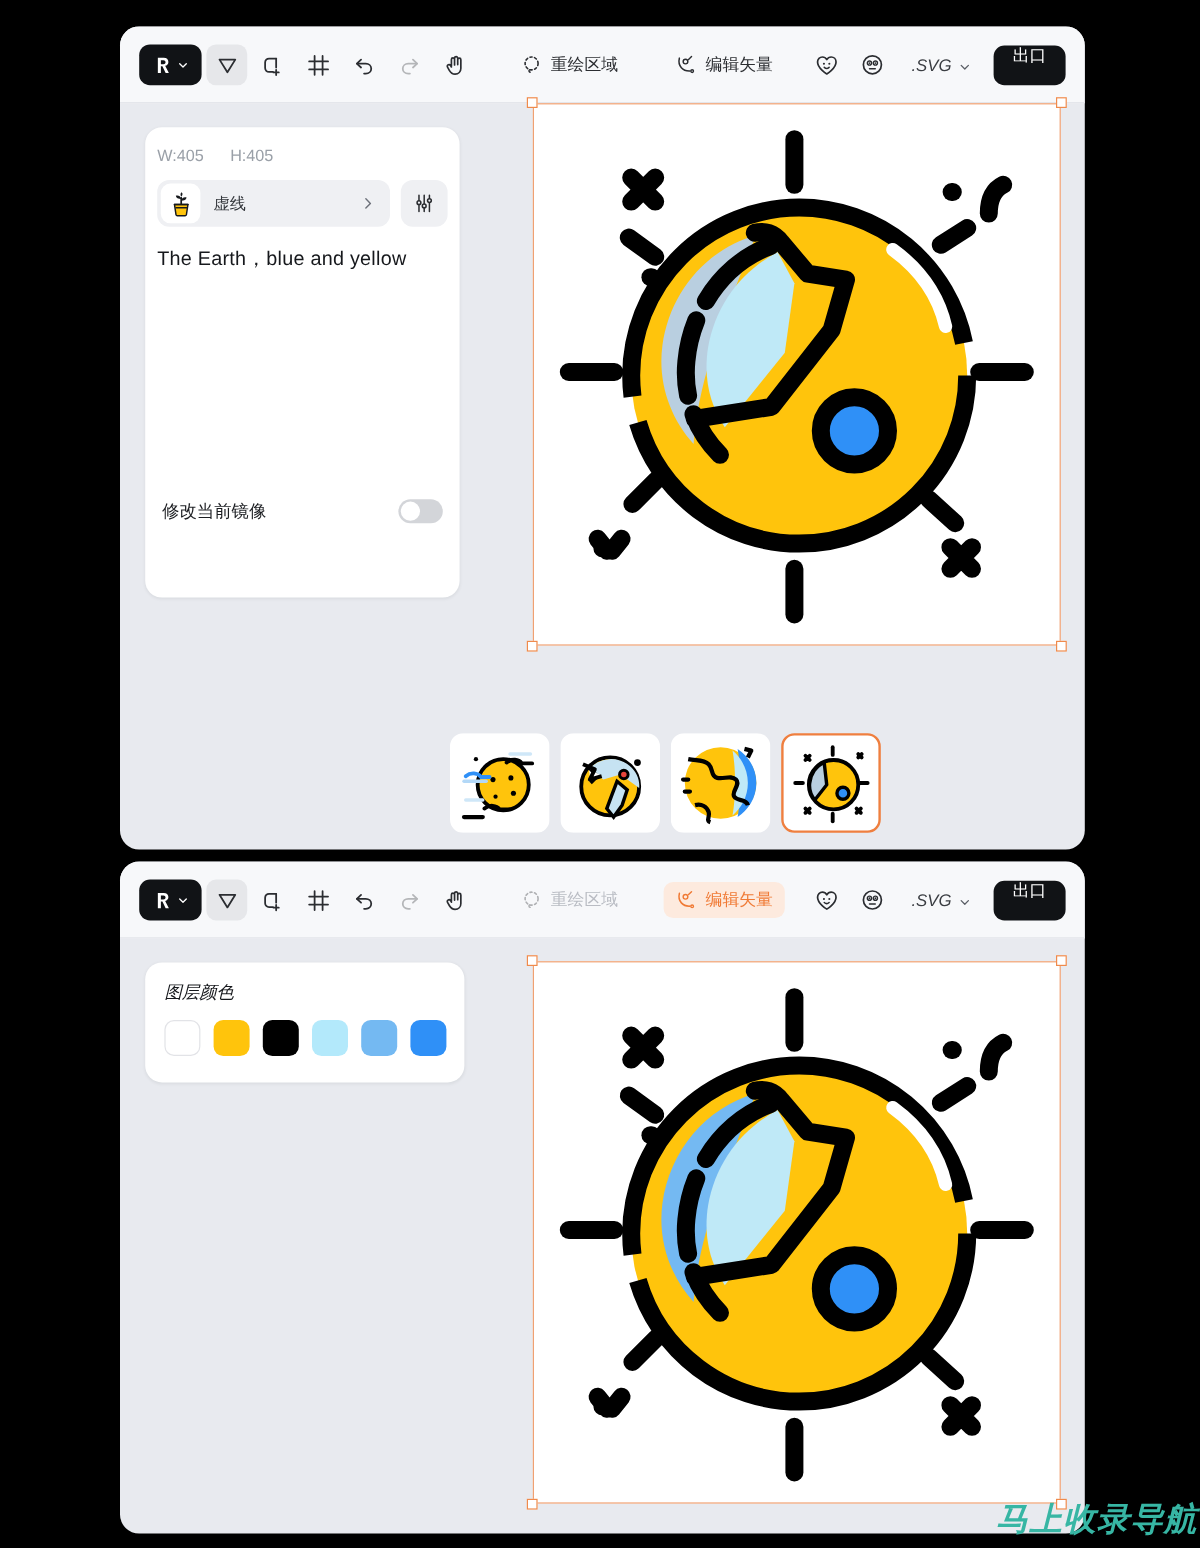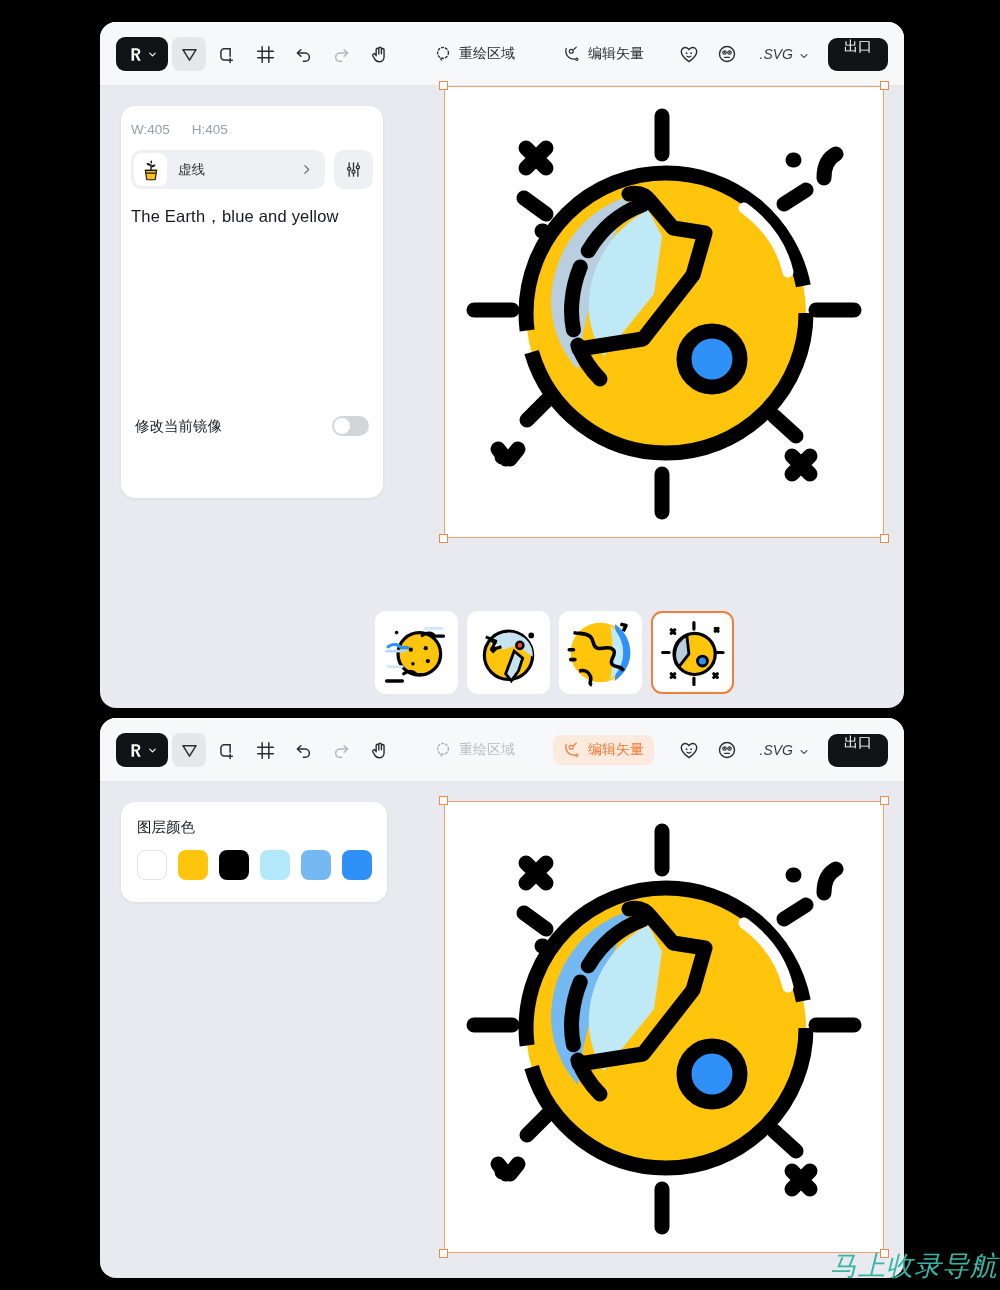--- a/index.html
+++ b/index.html
@@ -140,21 +140,21 @@
     border-radius:50%; background:#fff;
   }
   .primary-btn {
     position: absolute; left: 14px; right: 14px; bottom: 14px;
     height: 37px; background: #111316; color: #fff;
     border-radius: 9px; font-size: 14.5px;
     display:flex; align-items:center; justify-content:center; cursor:pointer;
   }
 
   
-  .sw-title { font-size: 14.5px; color: #16181c; margin-bottom: 13px; }
+  .sw-title { font-size: 14.5px; color: #16181c; margin-bottom: 13px; font-style: italic; }
   .sw-row { display:flex; gap: 11px; }
   .sw {
     width: 30px; height: 30px; border-radius: 8px; cursor:pointer; flex:none;
   }
   .sw.white { border: 1px solid #e2e3e7; }
 
   
   .canvas-wrap { position: absolute; }
   .canvas-a { left: 344px; top: 0px;  width: 440px; height: 452px; }
   .canvas-b { left: 344px; top: 19px; width: 440px; height: 452px; }
@@ -182,21 +182,21 @@
     width: 83px; height: 83px; background: #fff; border-radius: 11px;
     padding: 4px; cursor: pointer; flex:none;
     border: 2px solid transparent;
   }
   .thumb.sel { border-color: #ef7f3f; }
   .thumb svg { width: 100%; height: 100%; display:block; }
 
   
   .watermark {
     position:absolute; right: 2px; bottom: 6px;
-    font-size: 27px; font-weight: normal; font-style: italic;
+    font-size: 27px; font-weight: bold; font-style: italic;
     color: #37b6a4; letter-spacing: 1px;
     font-family: "DejaVu Sans", sans-serif;
     white-space: nowrap;
   }
 </style>
 </head>
 <body>
 
 <div class="page">
 

